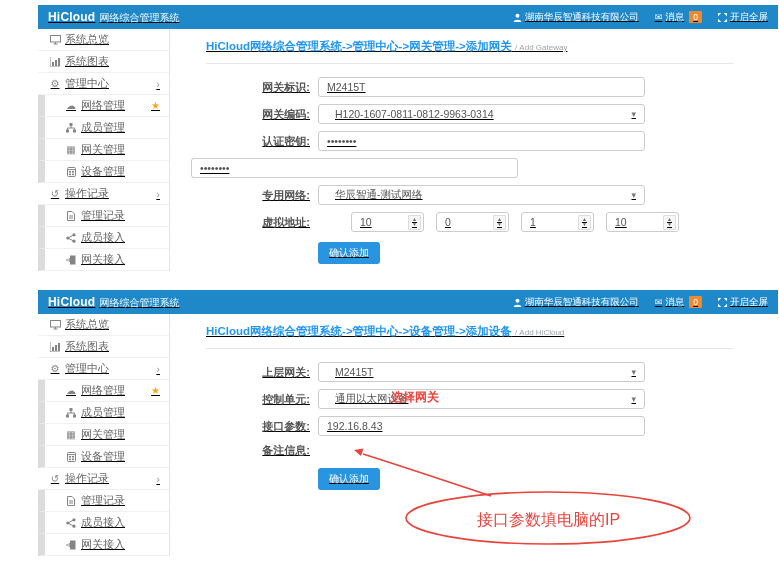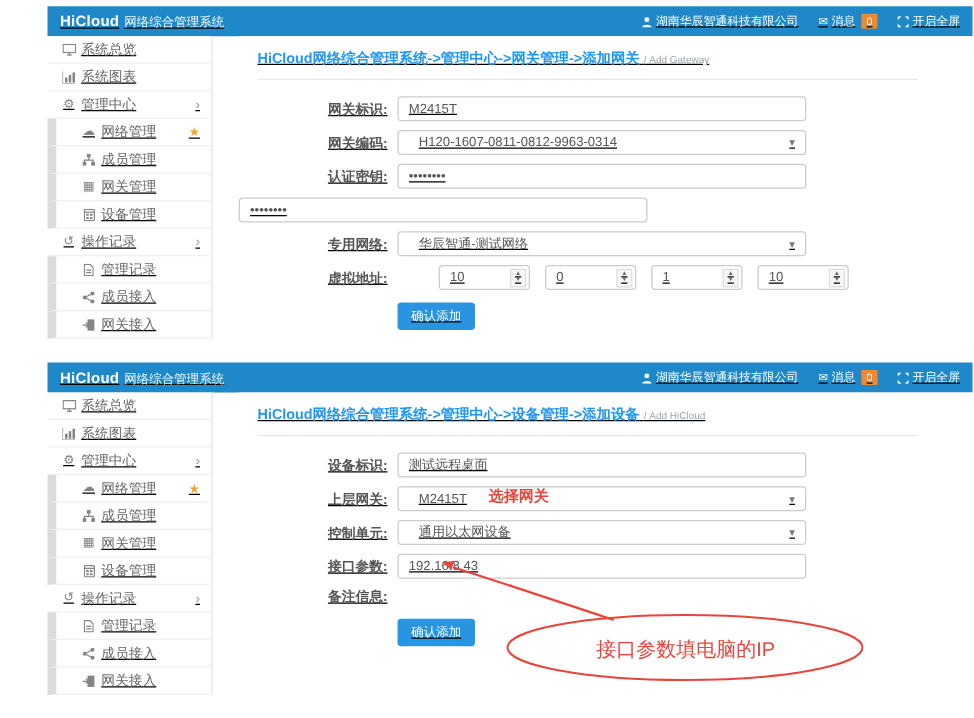--- a/index.html
+++ b/index.html
@@ -389,24 +389,20 @@
         </div>
       </nav>
 
       <main class="main">
         <div class="breadcrumb">
           <span>HiCloud网络综合管理系统-&gt;管理中心-&gt;设备管理-&gt;添加设备</span>
           <span class="bc-suffix">/ Add HiCloud</span>
         </div>
         <div class="form">
           <div class="form-row">
-            <label class="f-label">设备标识:</label>
-            <input class="f-input" value="测试远程桌面" style="">
-          </div>
-          <div class="form-row">
             <label class="f-label">上层网关:</label>
             <div class="f-select">
               <span class="sel-val">M2415T</span>
               <span class="caret">▾</span>
             </div>
           </div>
           <div class="form-row">
             <label class="f-label">控制单元:</label>
             <div class="f-select">
               <span class="sel-val">通用以太网设备</span>

